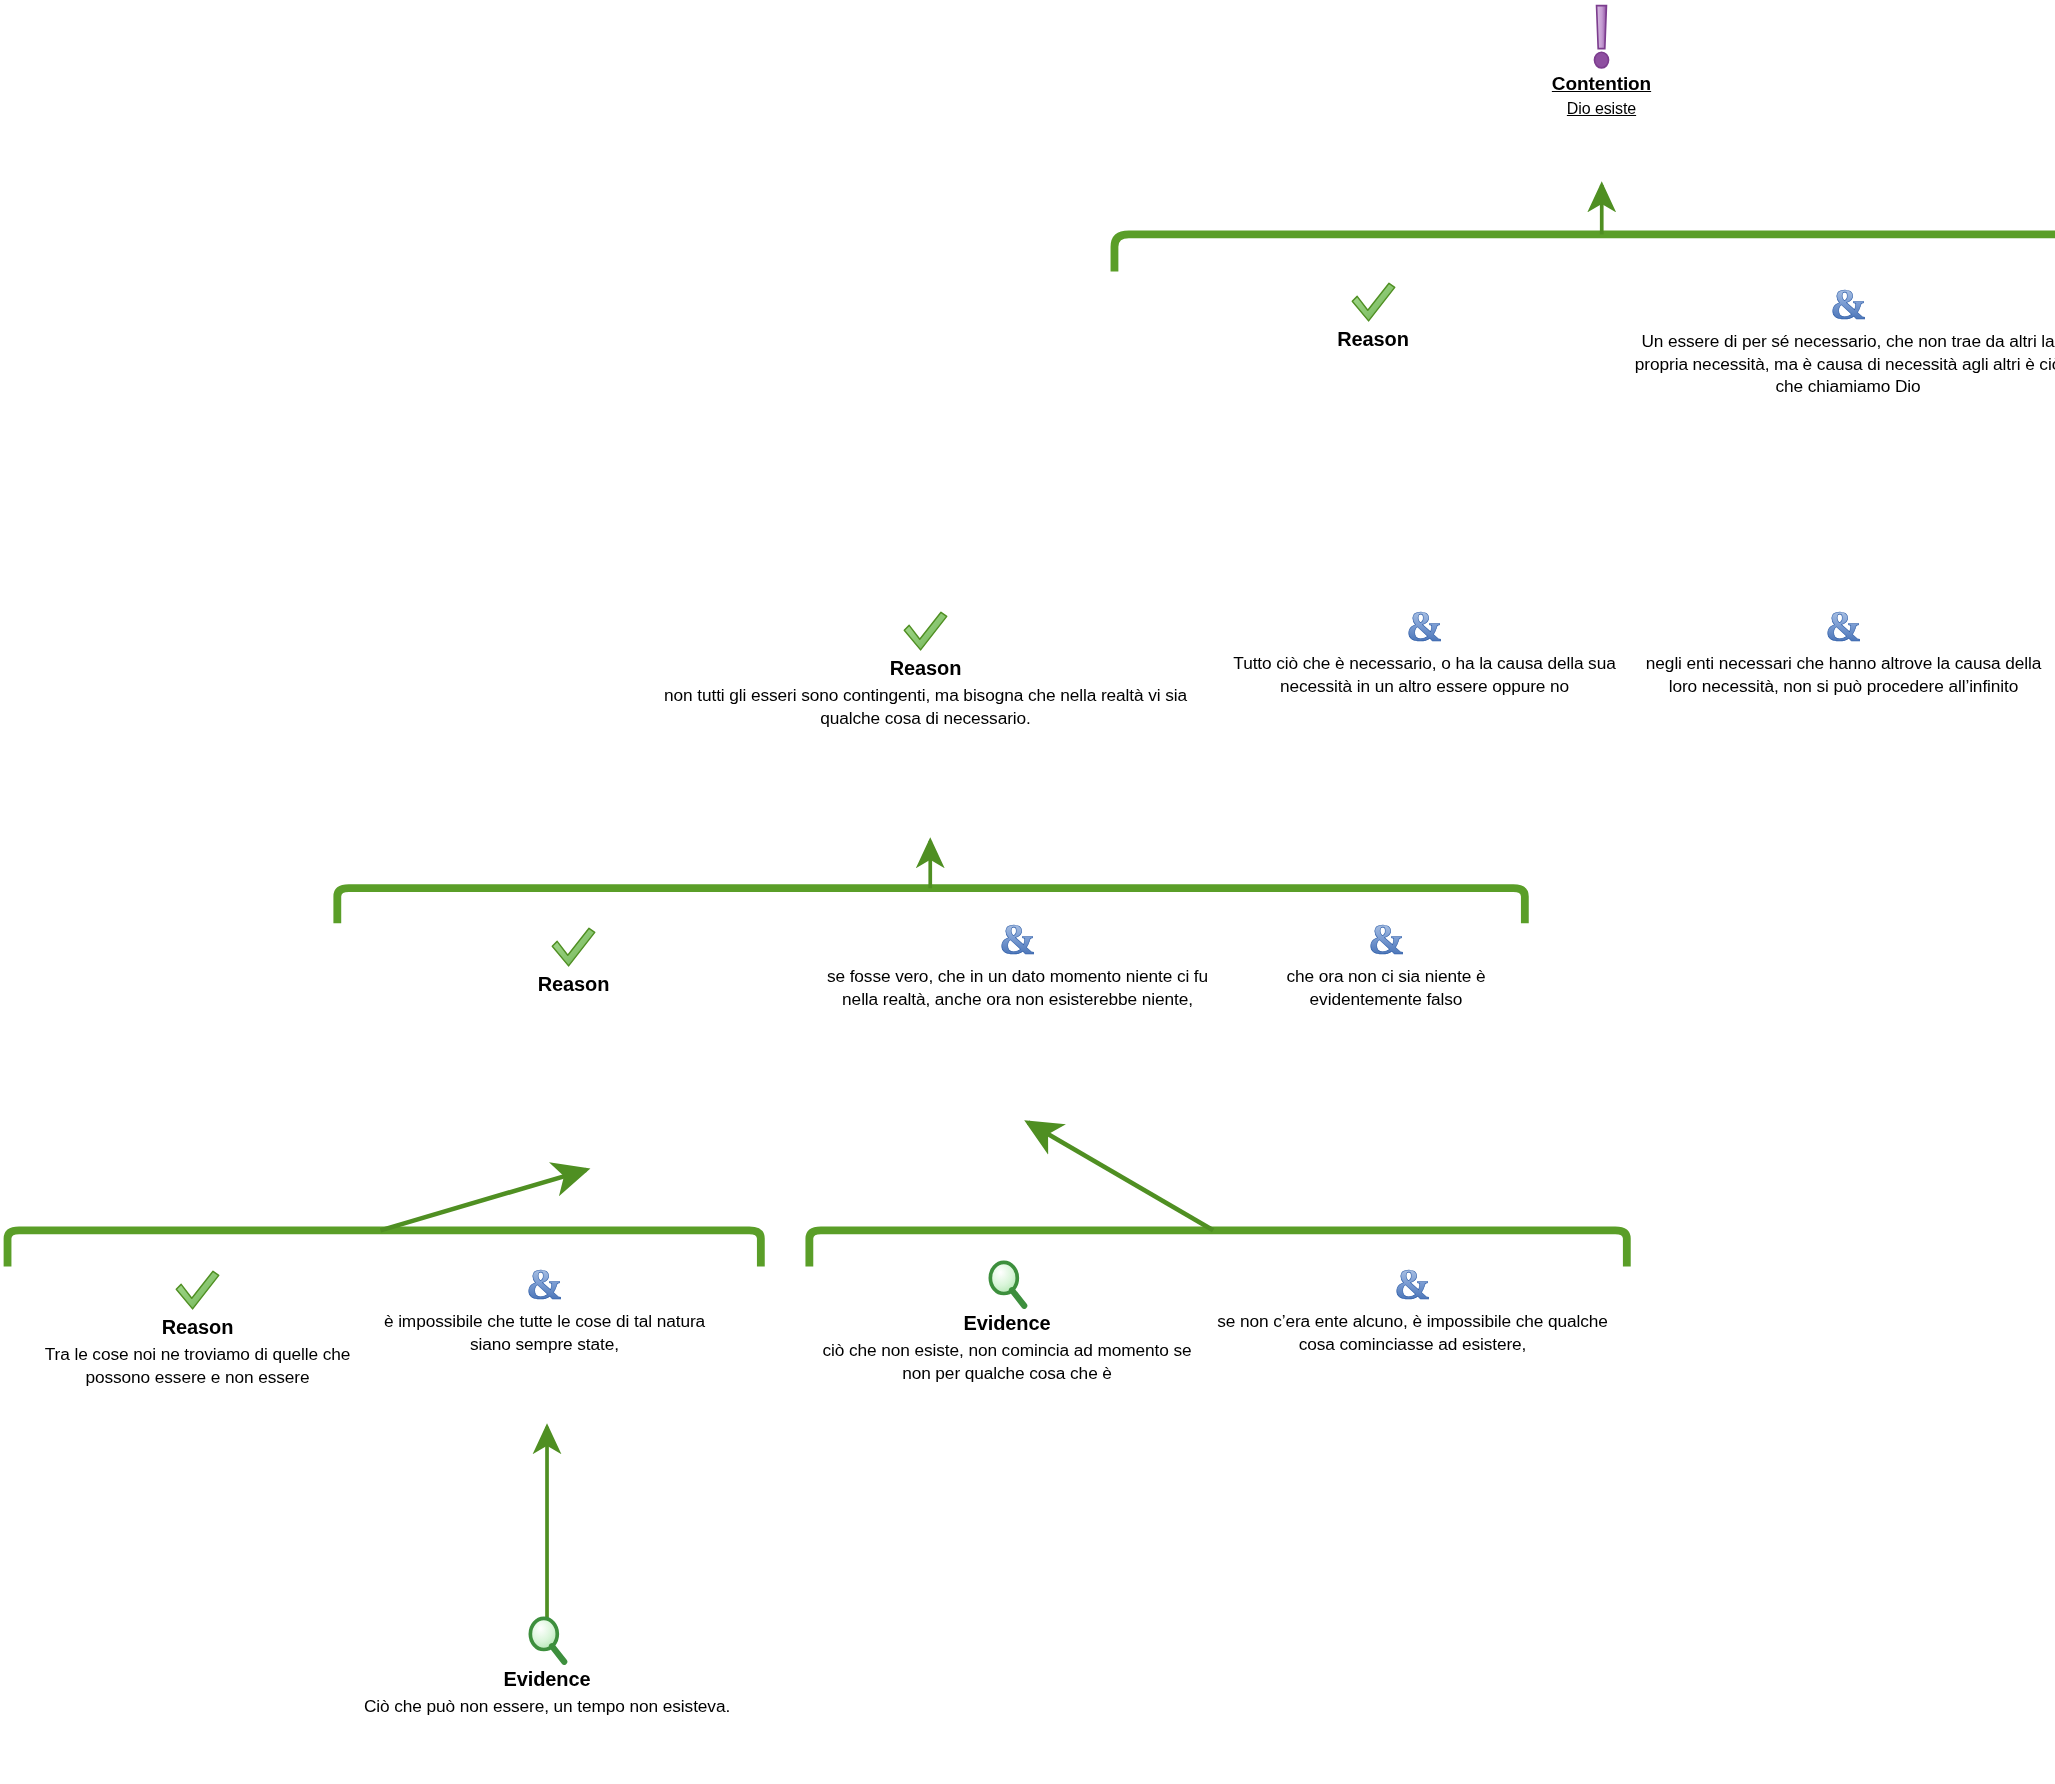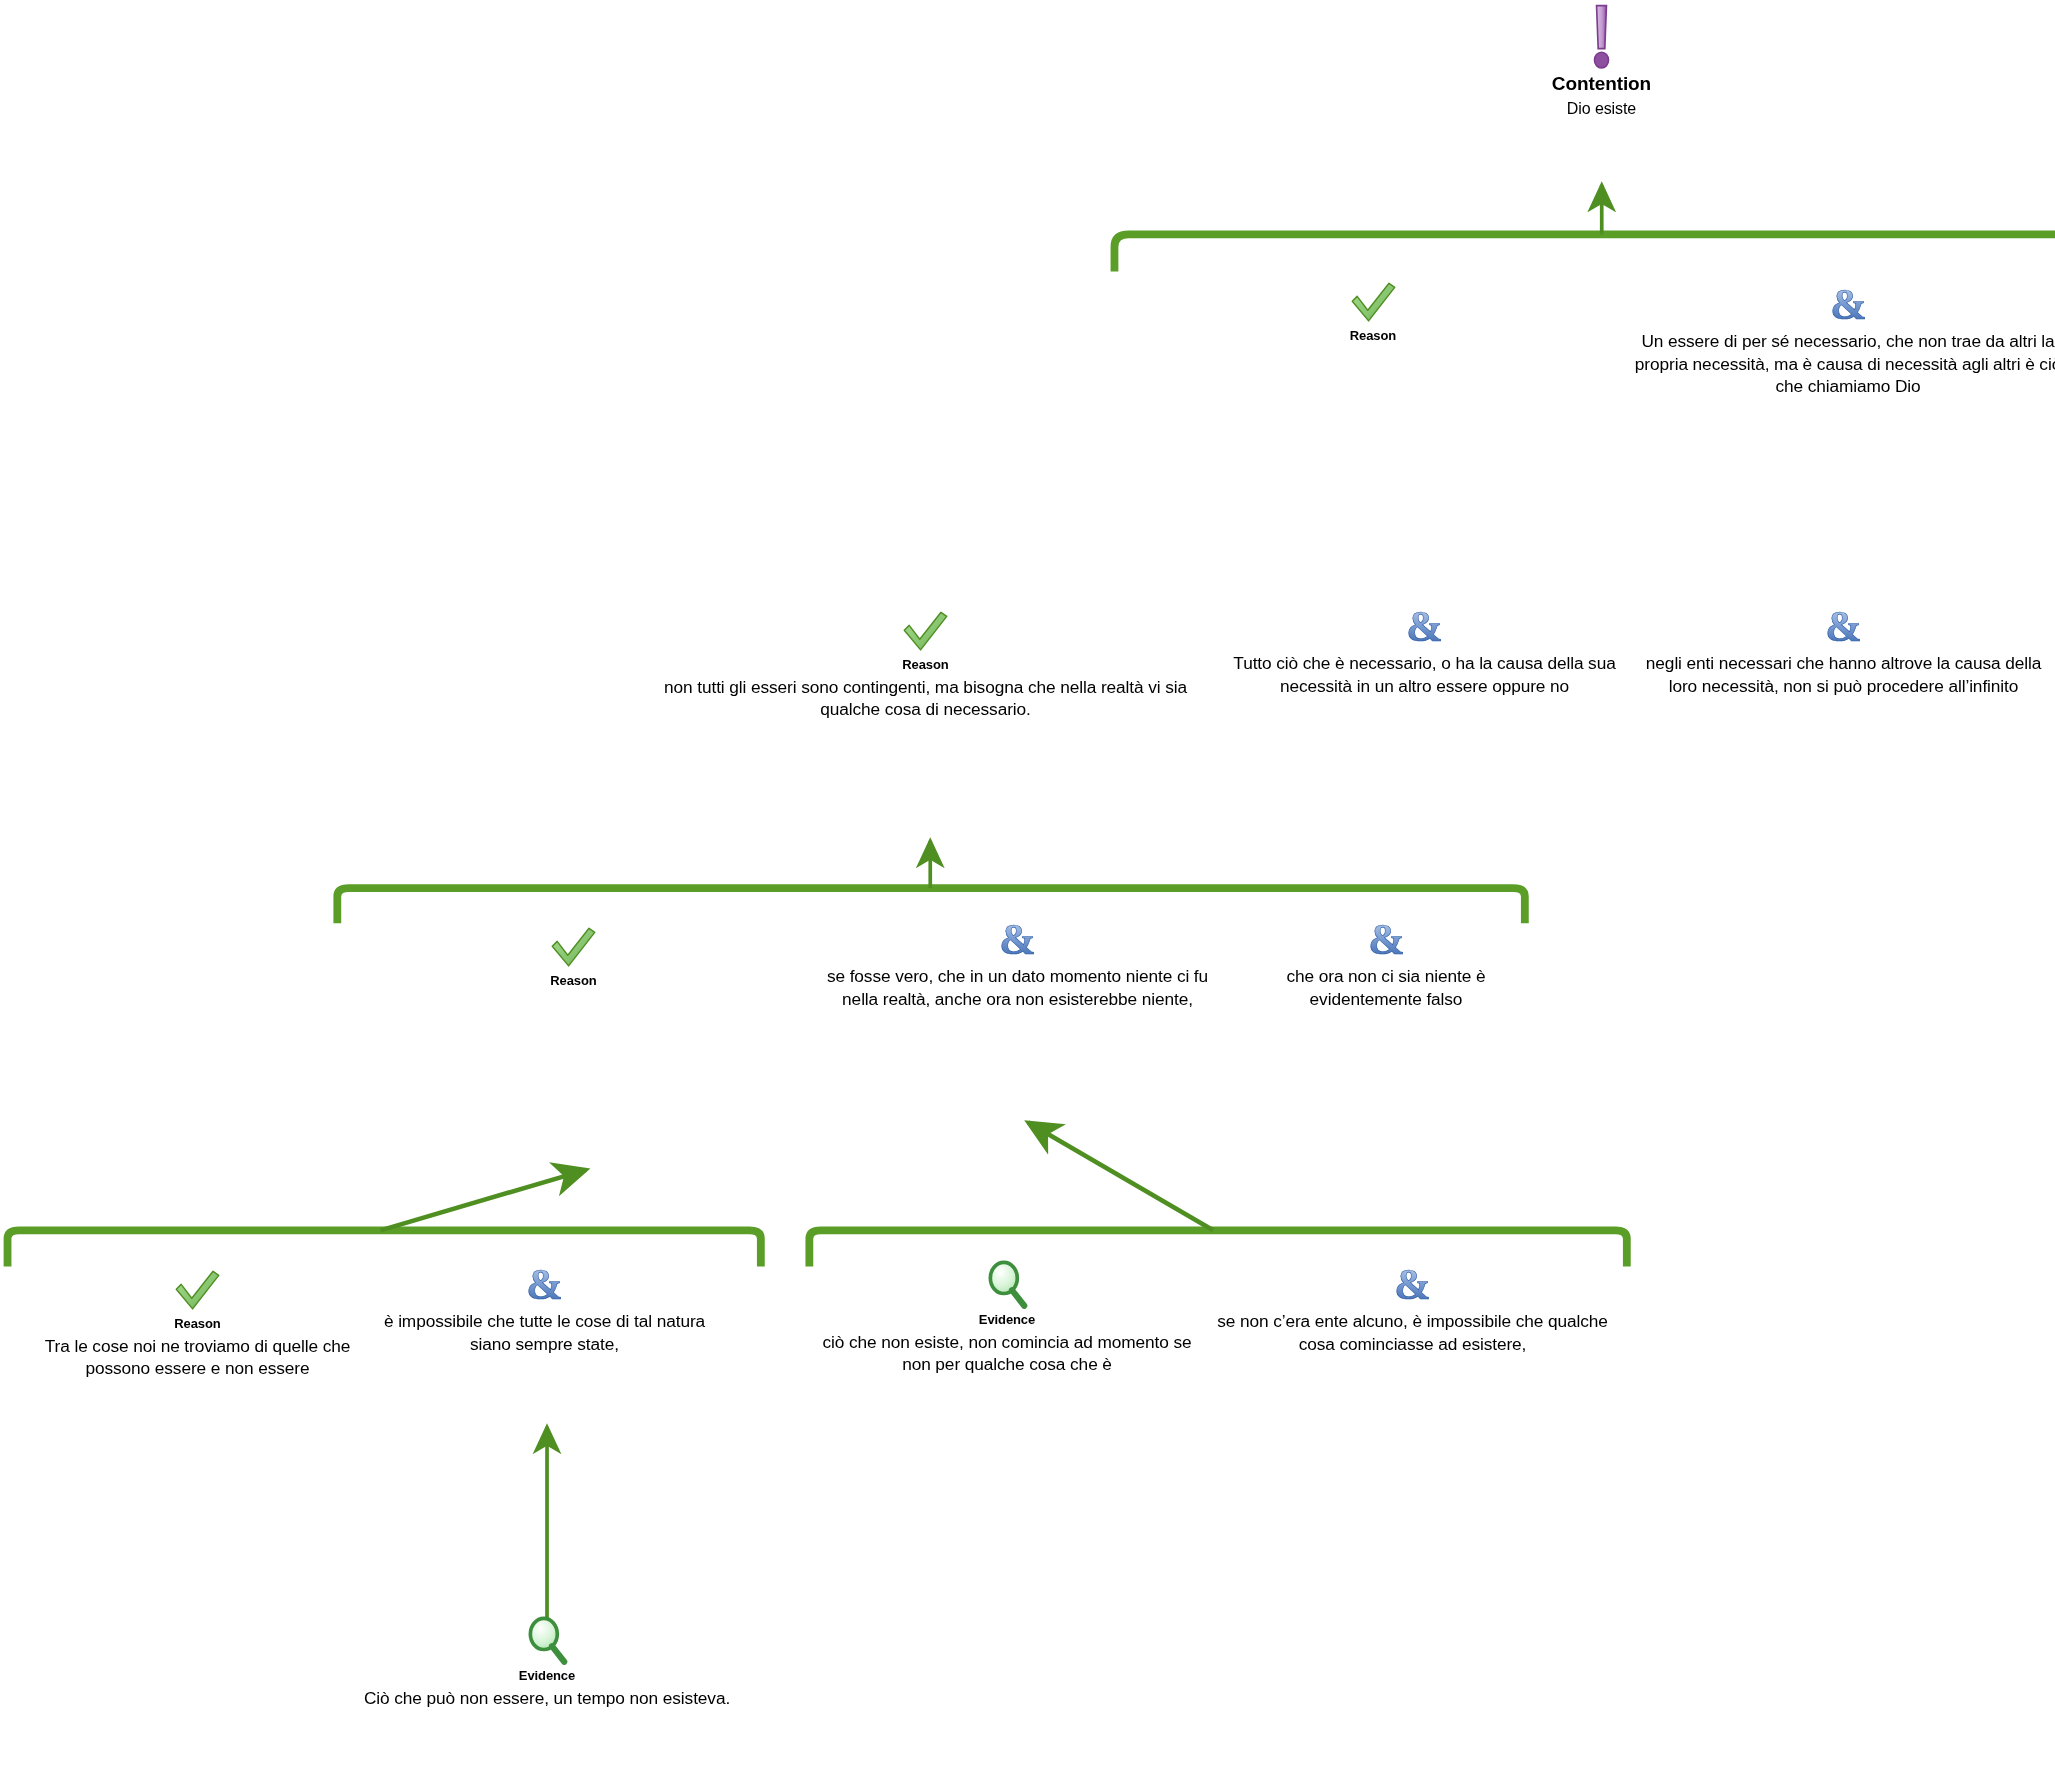--- a/index.html
+++ b/index.html
@@ -23,21 +23,21 @@
     text-align: center;
     box-sizing: border-box;
   }
   .node-icon {
     display: block;
     margin: 0 auto 2.5px auto;
     line-height: 0;
   }
   .node-type {
     font-weight: bold;
-    font-size: 13px;
+    font-size: 20px;
     line-height: 1.18;
     margin-bottom: 4.1px;
     letter-spacing: -0.1px;
   }
   .node-text {
     font-size: 17.3px;
     line-height: 1.30;
     letter-spacing: -0.1px;
   }
   .node.contention .node-type { font-size: 19px; }
@@ -72,21 +72,21 @@
 
     <path d="M18,3080 L18,3012 Q18,2992 46,2992 L1822,2992 Q1850,2992 1850,3012 L1850,3080" fill="none" stroke="#5a9e28" stroke-width="19"></path>
     <line x1="925" y1="2992" x2="1425" y2="2845" stroke="#4f8f22" stroke-width="11" marker-end="url(#arrowhead)"></line>
 
     <path d="M1968,3080 L1968,3012 Q1968,2992 1996,2992 L3928,2992 Q3956,2992 3956,3012 L3956,3080" fill="none" stroke="#5a9e28" stroke-width="19"></path>
     <line x1="2950" y1="2992" x2="2500" y2="2730" stroke="#4f8f22" stroke-width="11" marker-end="url(#arrowhead)"></line>
 
     <line x1="1330" y1="3940" x2="1330" y2="3470" stroke="#4f8f22" stroke-width="9" marker-end="url(#arrowhead)"></line>
   </svg>
 
-  <div class="node contention" style="left:1437px; top:4.1px; width:329px;">
+  <div class="node contention" style="left:1437px; top:4.1px; width:329px;text-decoration:underline;">
     <span class="node-icon">
       <svg width="25" height="66" viewBox="0 0 60 160">
         <defs>
           <linearGradient id="gpurple" x1="0" y1="0" x2="1" y2="0">
             <stop offset="0%" stop-color="#d9bfe3"></stop>
             <stop offset="55%" stop-color="#c49ad2"></stop>
             <stop offset="100%" stop-color="#8e4fa0"></stop>
           </linearGradient>
         </defs>
         <path d="M18,4 L42,4 L38,108 L22,108 Z" fill="url(#gpurple)" stroke="#7c3d8e" stroke-width="4"></path>

